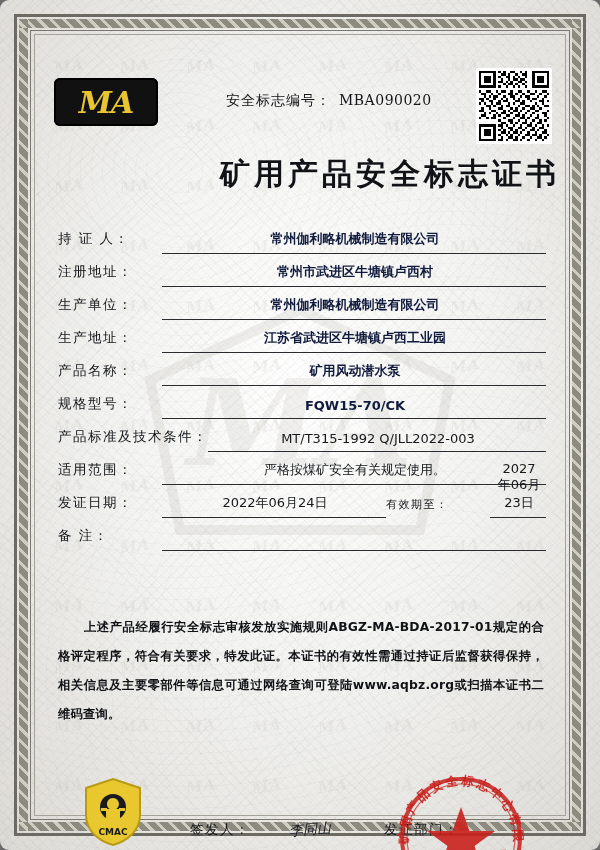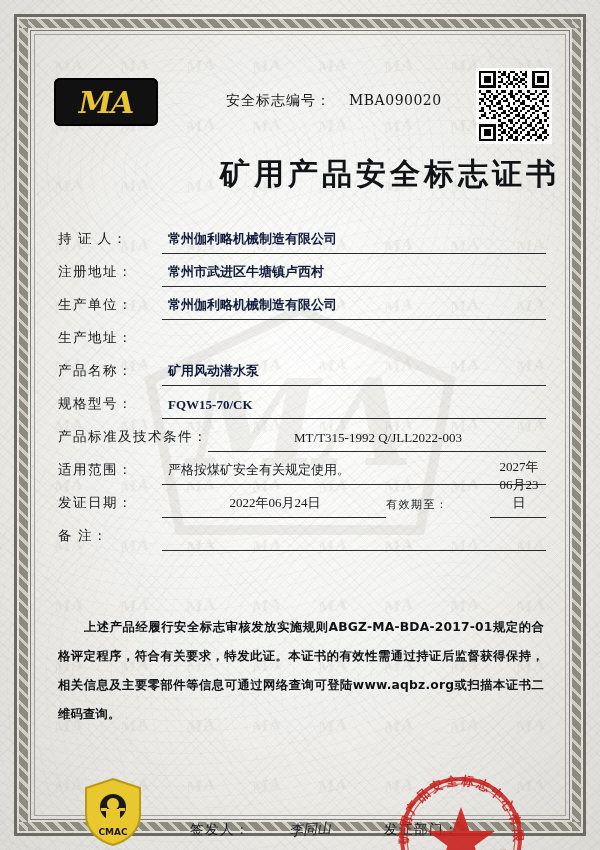--- a/index.html
+++ b/index.html
@@ -14,20 +14,21 @@
     font-family: "DejaVu Sans", "Liberation Sans", sans-serif;
   }
 
   .cert {
     position: relative;
     width: 600px;
     height: 850px;
     background:
       radial-gradient(ellipse at 50% 45%, #ffffff 0%, #f3f3f1 45%, #e6e5e1 75%, #dbdad5 100%);
     overflow: hidden;
+    border-radius: 9px;
   }
 
   
   .guilloche {
     position: absolute;
     inset: 0;
     background-image:
       repeating-linear-gradient(45deg, rgba(120,120,120,0.055) 0 1px, transparent 1px 7px),
       repeating-linear-gradient(-45deg, rgba(120,120,120,0.05) 0 1px, transparent 1px 7px),
       repeating-radial-gradient(circle at 30% 20%, rgba(140,140,140,0.05) 0 1px, transparent 1px 11px),
@@ -136,21 +137,21 @@
   .cert-no {
     position: absolute;
     left: 186px; top: 52px;
     font-size: 14px;
     color: #15161a;
     white-space: nowrap;
   }
   .cert-no .lbl { letter-spacing: 1px; }
   .cert-no .val {
     font-family: "DejaVu Serif", "Liberation Serif", serif;
-    margin-left: 18px;
+    margin-left: 8px;
     letter-spacing: 0.5px;
   }
   .qr {
     position: absolute;
     right: 8px; top: 28px;
     width: 76px; height: 76px;
     background: #fff;
     padding: 3px;
     box-sizing: border-box;
   }
@@ -165,21 +166,20 @@
     letter-spacing: 4px;
     color: #111317;
     text-shadow: 0 1px 0 rgba(255,255,255,0.7);
   }
 
   
   .fields {
     margin-top: 26px;
     padding: 0 14px 4px 18px;
     position: relative;
-    font-family: Liberation Serif, serif;
   }
   .row {
     display: flex;
     align-items: flex-end;
     height: 33px;
   }
   .label {
     width: 104px;
     flex: 0 0 104px;
     font-size: 13.5px;
@@ -190,20 +190,21 @@
   }
   .value {
     flex: 1;
     border-bottom: 1px solid #2a2c30;
     padding: 0 4px 5px 6px;
     font-size: 13px;
     color: #101a3d;
     font-weight: bold;
     white-space: nowrap;
     overflow: hidden;
+    text-align: center;
   }
   .value.plain {
     font-weight: normal;
     color: #15171b;
   }
   .value.center { text-align: center; }
 
   .row.split { display: flex; align-items: flex-end; }
   .row.split .value-left {
     flex: 0 0 214px;
@@ -675,20 +676,21 @@
         <div class="value">常州市武进区牛塘镇卢西村</div>
       </div>
 
       <div class="row">
         <div class="label">生产单位：</div>
         <div class="value">常州伽利略机械制造有限公司</div>
       </div>
 
       <div class="row">
         <div class="label">生产地址：</div>
+        <div class="value">江苏省武进区牛塘镇卢西工业园</div>
       </div>
 
       <div class="row">
         <div class="label">产品名称：</div>
         <div class="value">矿用风动潜水泵</div>
       </div>
 
       <div class="row">
         <div class="label">规格型号：</div>
         <div class="value">FQW15-70/CK</div>

